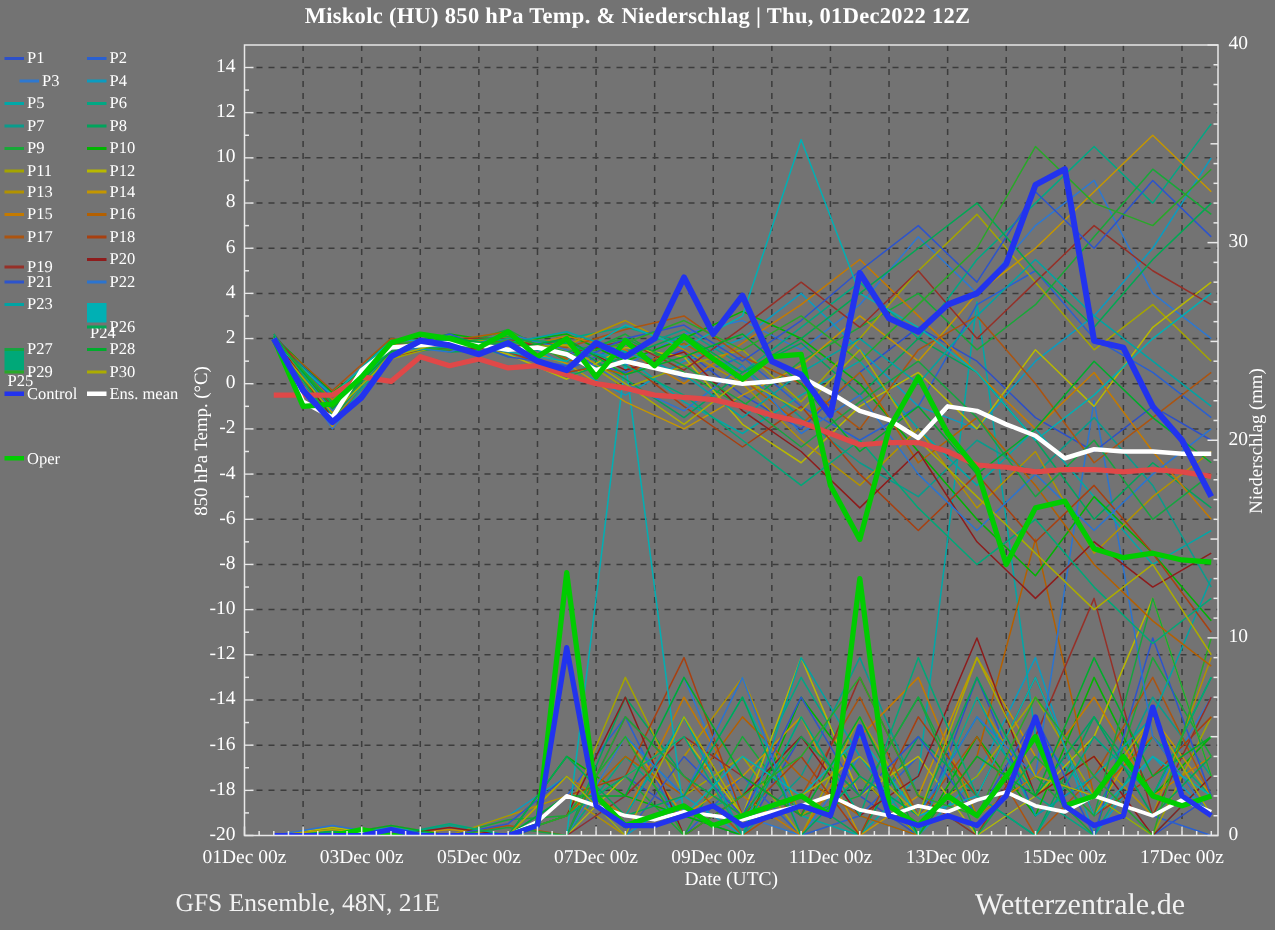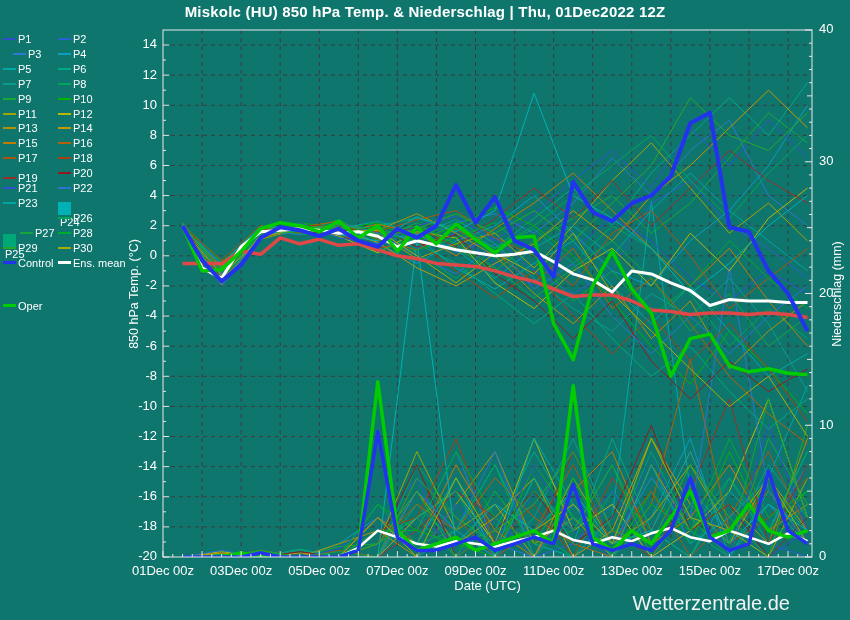--- a/index.html
+++ b/index.html
@@ -1,17 +1,17 @@
 <!DOCTYPE html>
 <html><head>
 <meta charset="utf-8">
 <style>
   html,body{margin:0;padding:0;background:#000;}
-  #app{position:relative;width:850px;height:620px;background:#0f766e;overflow:hidden;
-       font-family:Liberation Sans, sans-serif;}
+  #app{position:relative;width:850px;height:620px;background:#737373;overflow:hidden;
+       font-family:Liberation Serif, serif;}
   .chart-title{position:absolute;top:3px;left:0;width:100%;text-align:center;
        color:#fff;font-size:15px;font-weight:bold;letter-spacing:0.2px;}
   .legend{position:absolute;top:0;left:0;width:132px;height:340px;}
   .legend-item{position:absolute;display:flex;align-items:flex-start;white-space:nowrap;}
   .legend-swatch{display:inline-block;width:13px;height:2px;margin-top:6px;flex:0 0 13px;}
   .legend-swatch.thick{height:3px;margin-top:5px;}
   .legend-label{color:#fff;font-size:11px;line-height:14px;margin-left:2px;}
   .legend-label.wrap{white-space:normal;width:66px;}
   svg{position:absolute;top:0;left:0;}
   .footer-left{position:absolute;left:117px;top:592px;color:#f2f2f2;font-size:17px;}
@@ -120,21 +120,21 @@
         <span class="legend-label">P24</span>
       </div>
       <div class="legend-item" style="left: 3px; top: 228px; flex-direction: column;">
         <span class="legend-swatch" style="background: rgb(0, 168, 120);"></span>
         <span class="legend-label">P25</span>
       </div>
       <div class="legend-item" style="left: 58px; top: 210.8px;">
         <span class="legend-swatch" style="background: rgb(0, 168, 84);"></span>
         <span class="legend-label">P26</span>
       </div>
-      <div class="legend-item" style="left: 20px; top: 225.7px;">
+      <div class="legend-item" style="left: 3px; top: 225.7px;">
         <span class="legend-swatch" style="background: rgb(22, 164, 64);"></span>
         <span class="legend-label">P27</span>
       </div>
       <div class="legend-item" style="left: 58px; top: 225.7px;">
         <span class="legend-swatch" style="background: rgb(0, 172, 44);"></span>
         <span class="legend-label">P28</span>
       </div>
       <div class="legend-item" style="left: 3px; top: 240.6px;">
         <span class="legend-swatch" style="background: rgb(40, 168, 40);"></span>
         <span class="legend-label">P29</span>
@@ -449,14 +449,15 @@
         <text x="475.5" y="575" text-anchor="middle">09Dec 00z</text>
         <text x="553.625" y="575" text-anchor="middle">11Dec 00z</text>
         <text x="631.75" y="575" text-anchor="middle">13Dec 00z</text>
         <text x="709.875" y="575" text-anchor="middle">15Dec 00z</text>
         <text x="788" y="575" text-anchor="middle">17Dec 00z</text>
       </g>
       <text x="138" y="294" fill="#fff" font-size="12.5px" text-anchor="middle" transform="rotate(-90 138 294)">850 hPa Temp. (°C)</text>
       <text x="841" y="294" fill="#fff" font-size="12.5px" text-anchor="middle" transform="rotate(-90 841 294)">Niederschlag (mm)</text>
       <text x="487.5" y="590" fill="#fff" font-size="13px" text-anchor="middle">Date (UTC)</text>
     </svg>
+  <div class="footer-left">GFS Ensemble, 48N, 21E</div>
   <div class="footer-right">Wetterzentrale.de</div>
 </div>
 
 </body></html>

